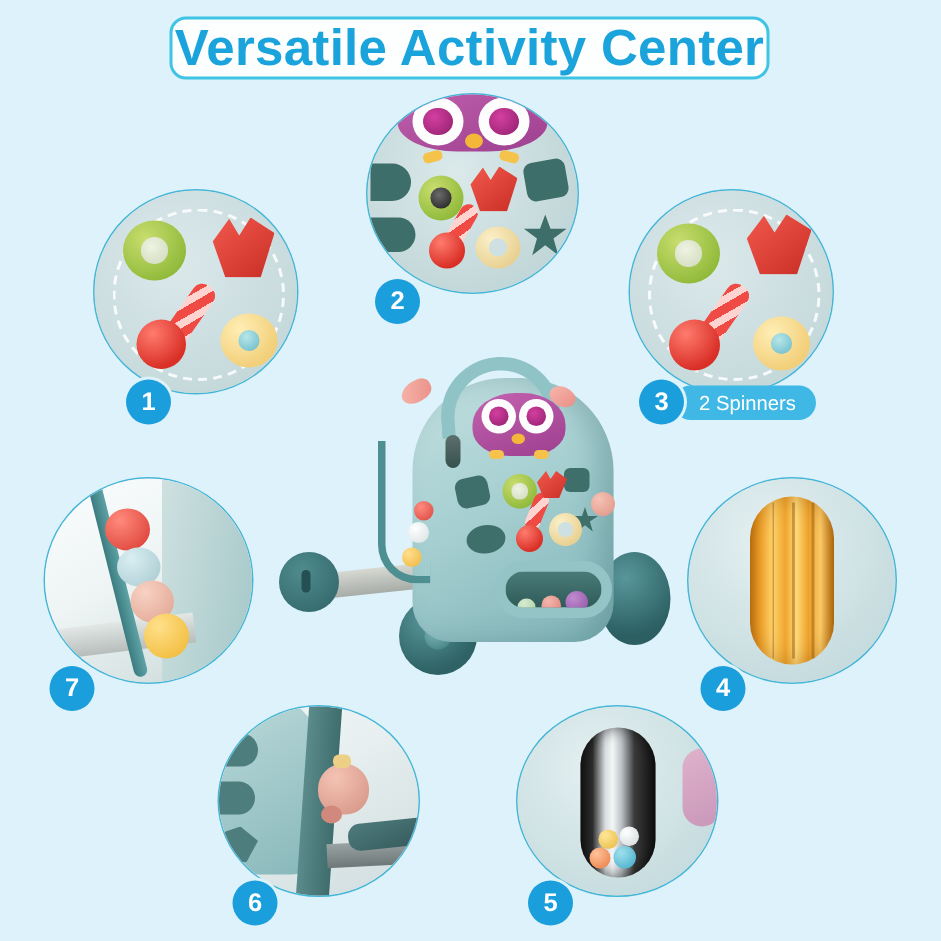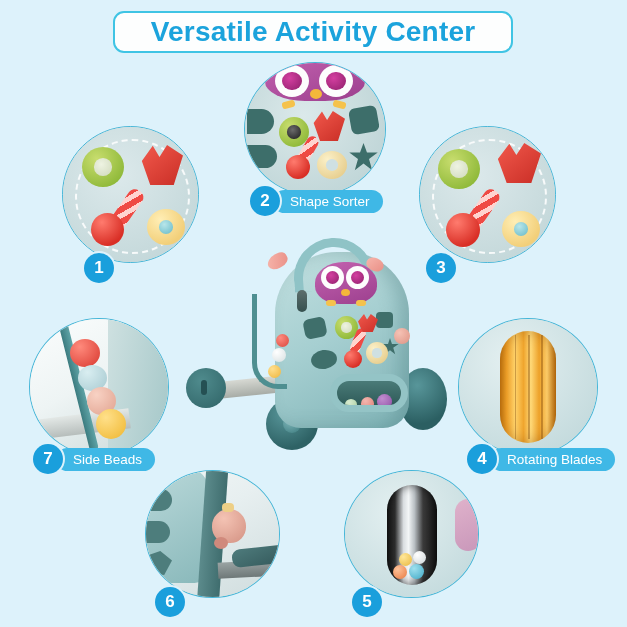--- a/index.html
+++ b/index.html
@@ -12,21 +12,21 @@
   #stage{position:absolute;inset:0;}
 
   
   .title-pill{
     position:absolute;left:113px;top:11px;width:400px;height:42px;
     background:#fdfefe;border:2.5px solid #3fc4e4;border-radius:11px;
     display:flex;align-items:center;justify-content:center;
     box-sizing:border-box;
   }
   .title-pill span{
-    font-size:28px;font-weight:bold;color:#1ba3dc;letter-spacing:.2px;
+    font-size:34px;font-weight:bold;color:#1ba3dc;letter-spacing:.2px;
     white-space:nowrap;
   }
 
   
   .circ{
     position:absolute;border-radius:50%;overflow:hidden;
     border:1.6px solid #45b6d8;
     background:#cfe0e2;
   }
   .circ .inner{position:absolute;inset:0;}
@@ -363,38 +363,36 @@
                   background:radial-gradient(circle at 33% 28%,#ffe08a,#efb62f);"></div>
     </div>
   </div>
 
   <div class="callout" style="left:84px;top:253px;">
     <div class="badge">1</div>
   </div>
 
   <div class="callout" style="left:250px;top:186px;">
     <div class="badge">2</div>
-    <div class="labelpill">Shape Sorter</div>
   </div>
 
   <div class="callout" style="left:426px;top:253px;">
     <div class="badge">3</div>
+    <div class="labelpill">2 Spinners</div>
   </div>
 
   <div class="callout" style="left:467px;top:444px;">
     <div class="badge">4</div>
-    <div class="labelpill">Rotating Blades</div>
   </div>
 
   <div class="callout" style="left:352px;top:587px;">
     <div class="badge">5</div>
   </div>
 
   <div class="callout" style="left:155px;top:587px;">
     <div class="badge">6</div>
   </div>
 
   <div class="callout" style="left:33px;top:444px;">
     <div class="badge">7</div>
-    <div class="labelpill">Side Beads</div>
   </div>
 
 </div>
 
 </body></html>

